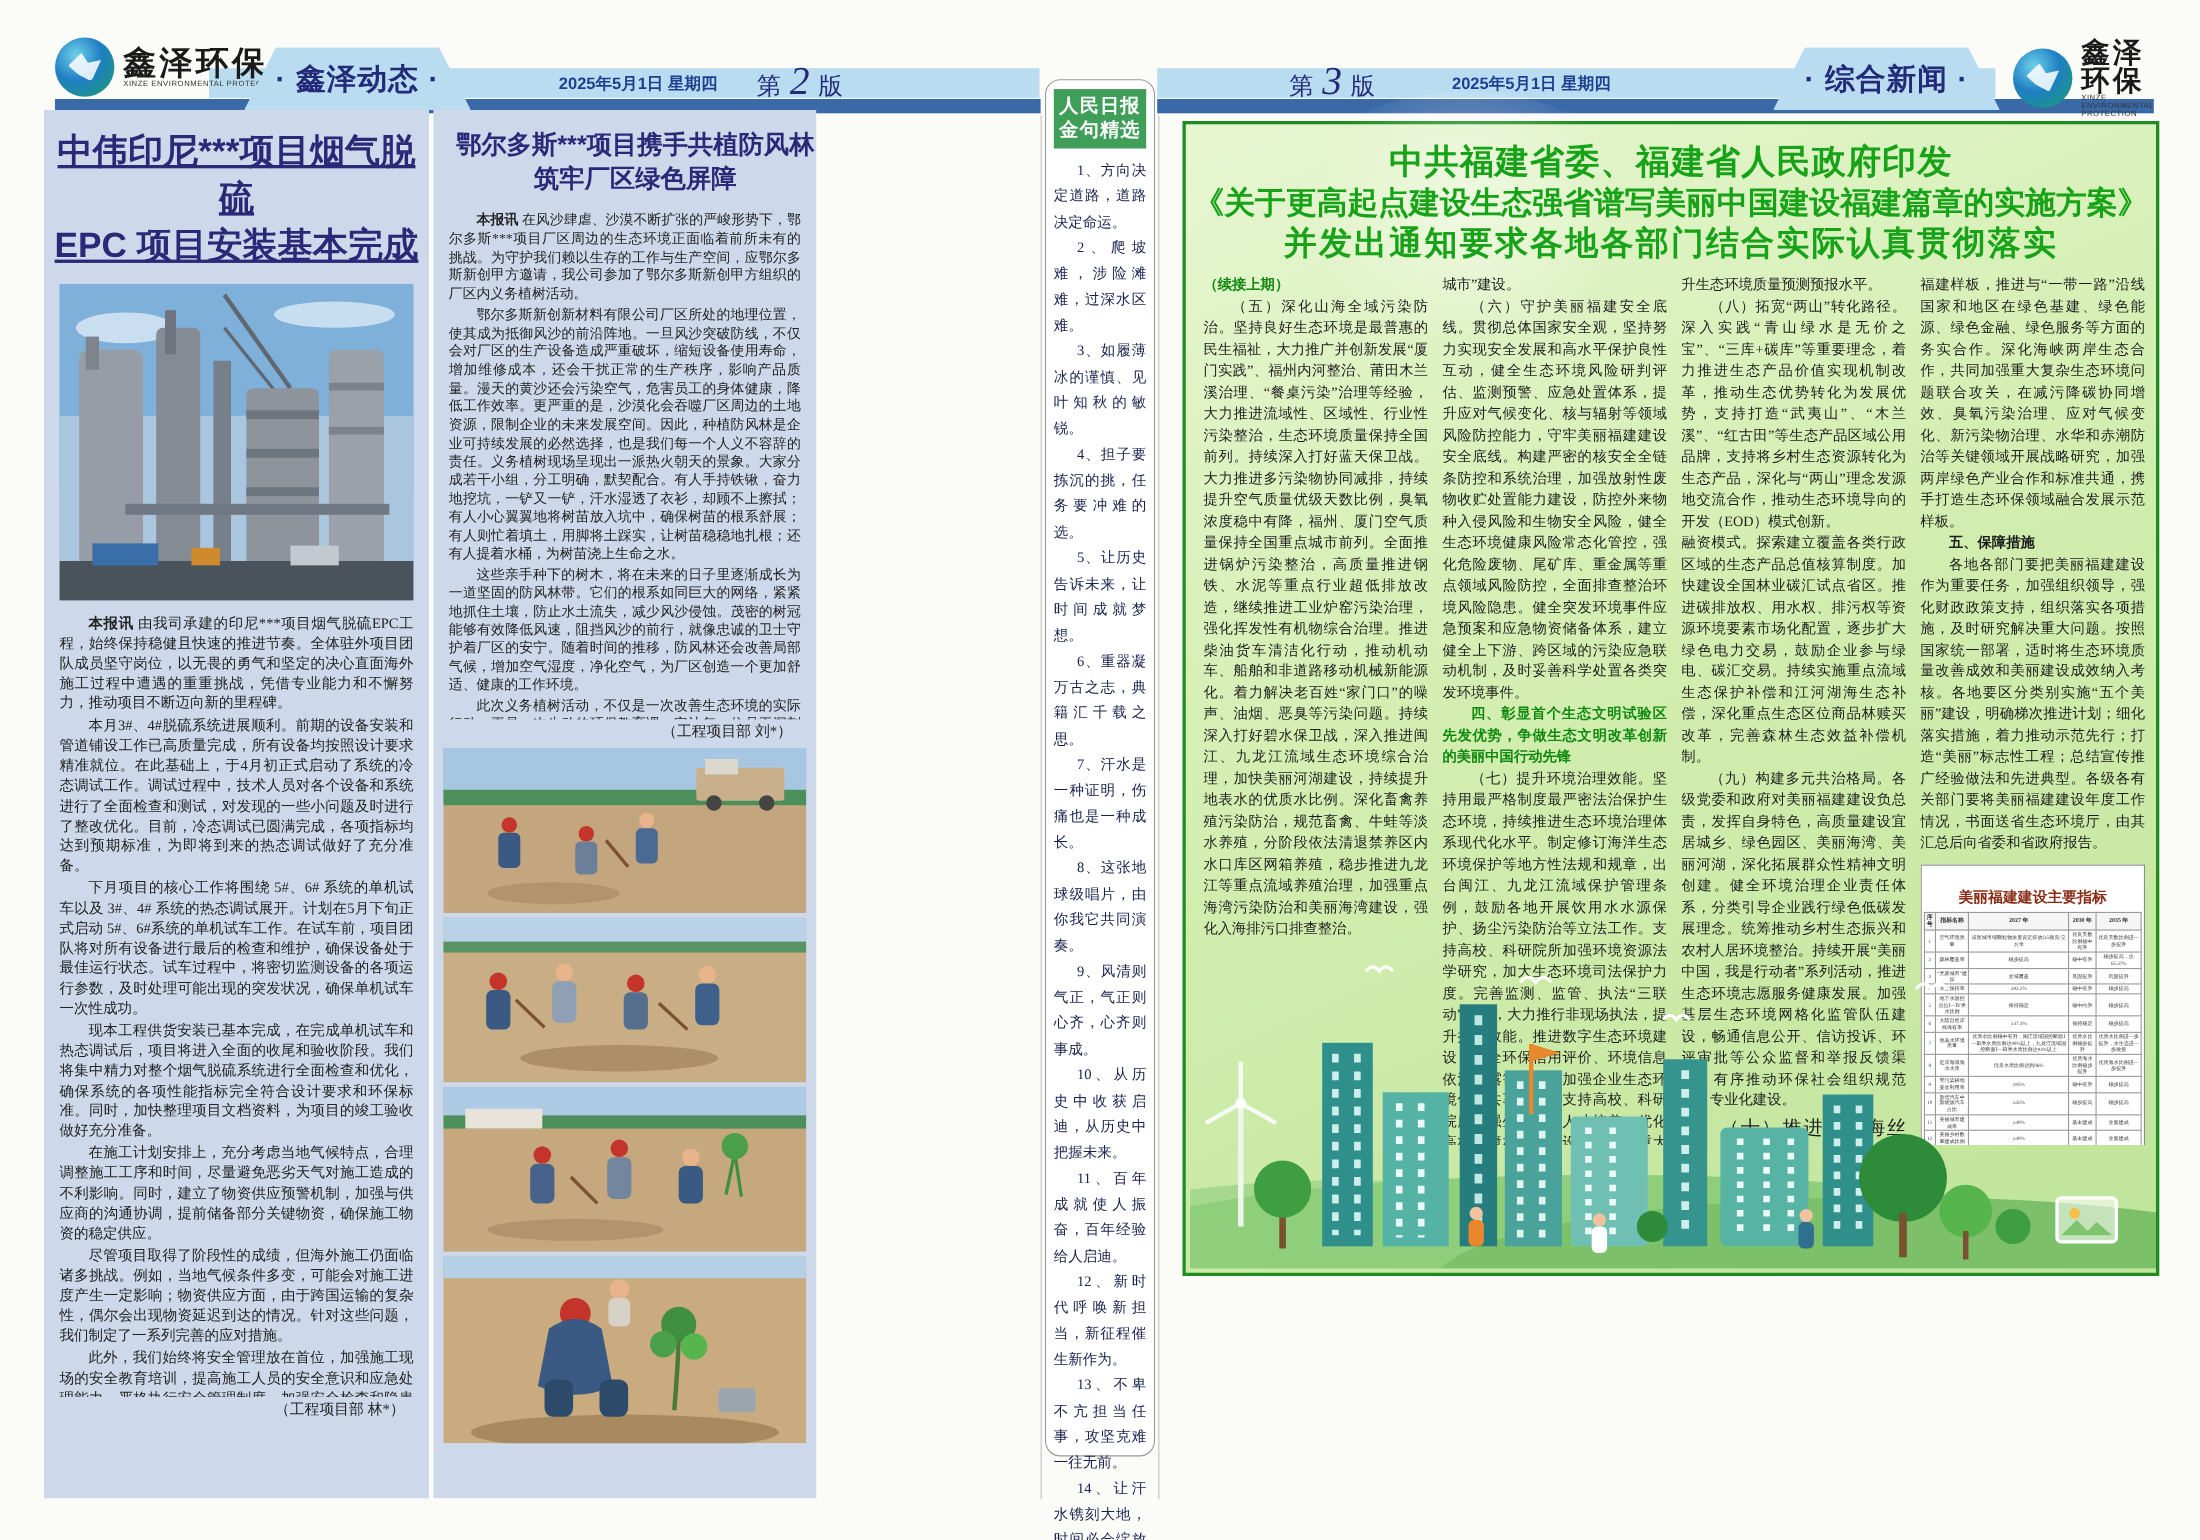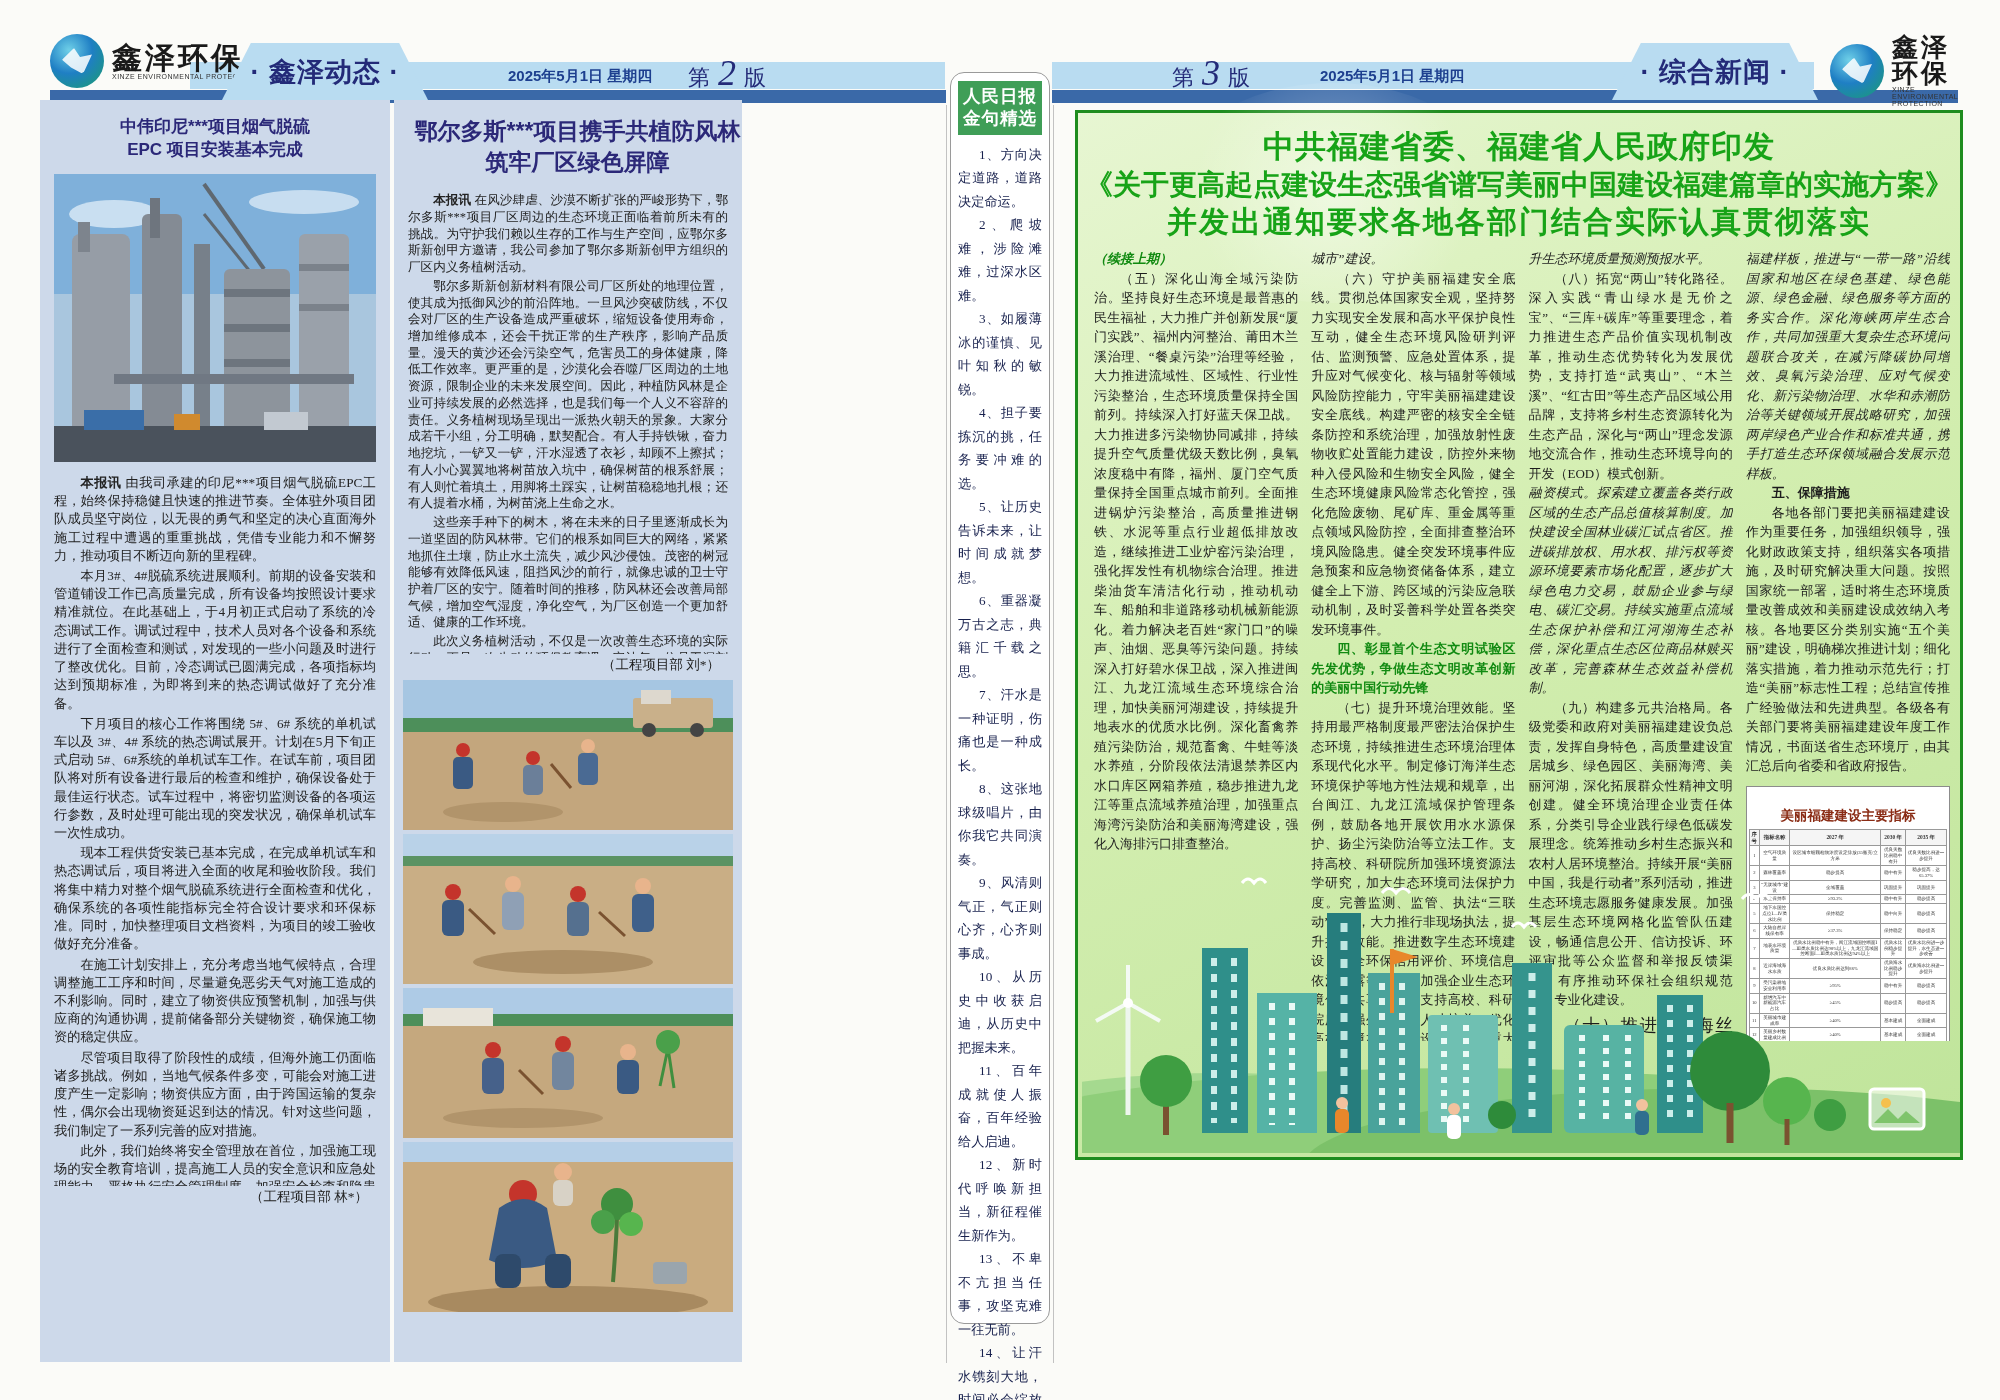--- a/index.html
+++ b/index.html
@@ -35,21 +35,21 @@
 
   
   .vline{position:absolute;top:105px;width:1px;height:1258px;background:#c2c2c2;}
 
   
   .artbox{position:absolute;top:100px;height:1262px;background:#cdd9ea;}
   .art1{left:40px;width:350px;}
   .art2{left:394px;width:348px;}
   .art-title{font-family:"Liberation Sans",sans-serif;font-weight:bold;color:#2b2878;
         text-align:center;line-height:1.35;padding-top:16px;}
-  .art1 .art-title{font-size:17px;}
+  .art1 .art-title{font-size:32px;text-decoration:underline;}
   .art2 .art-title{font-size:23px;padding-left:19px;}
   .photo-frame{margin:12px auto 8px auto;display:block;}
   .art-text{padding:4px 14px 0 14px;text-align:justify;overflow:hidden;}
   .art1 .art-text{font-size:13.2px;line-height:1.38;height:712px;}
   .art2 .art-text{font-size:12.6px;line-height:1.33;height:462px;}
   .art-text p{margin:0 0 2px 0;text-indent:2em;}
   .art-text b{font-weight:bold;}
   .signature{text-align:right;padding:2px 22px 6px 0;font-size:13.5px;}
   .stack-photos{display:flex;flex-direction:column;gap:4px;align-items:center;}
 
@@ -71,21 +71,21 @@
   .greenbox .blob{position:absolute;left:90px;top:-30px;width:330px;height:220px;border-radius:50%;
         background:radial-gradient(circle,rgba(255,255,255,.45),rgba(255,255,255,0) 70%);}
   .headline{position:relative;text-align:center;font-family:"Liberation Sans",sans-serif;
         font-weight:bold;color:#17a317;padding-top:14px;line-height:1.28;}
   .headline .h1{font-size:31px;letter-spacing:1px;}
   .headline .h2{font-size:28px;}
   .headline .h3{font-size:30px;letter-spacing:2px;}
   .cols{position:absolute;left:16px;top:136px;width:856px;height:792px;display:flex;gap:13px;}
   .col{flex:1;font-size:13px;line-height:1.5;text-align:justify;overflow:hidden;color:#1c1c1c;}
   .col p{margin:0;text-indent:2em;}
-  .col p.noindent{text-indent:0;font-style:italic;}
+  .col p.noindent{text-indent:0;}
   .col .green-head{color:#118a11;font-weight:bold;font-family:Liberation Sans, sans-serif;text-indent:2em;}
   .col .black-head{font-weight:bold;text-indent:2em;}
   .col .lead-green{color:#118a11;font-weight:bold;}
   .closing-big{font-size:17.5px;line-height:1.75;text-indent:2em;margin-top:6px;}
 
   
   .tbl-wrap{margin-top:10px;background:#fff;border:1px solid #8c8c8c;padding:17px 2px;}
   .tbl-title{font-family:"Liberation Sans",sans-serif;font-weight:bold;font-size:13.5px;
         color:#8a2c15;text-align:center;margin:2px 0 3px 0;}
   table.ind{width:100%;border-collapse:collapse;font-size:4.6px;line-height:1.25;color:#333;}

